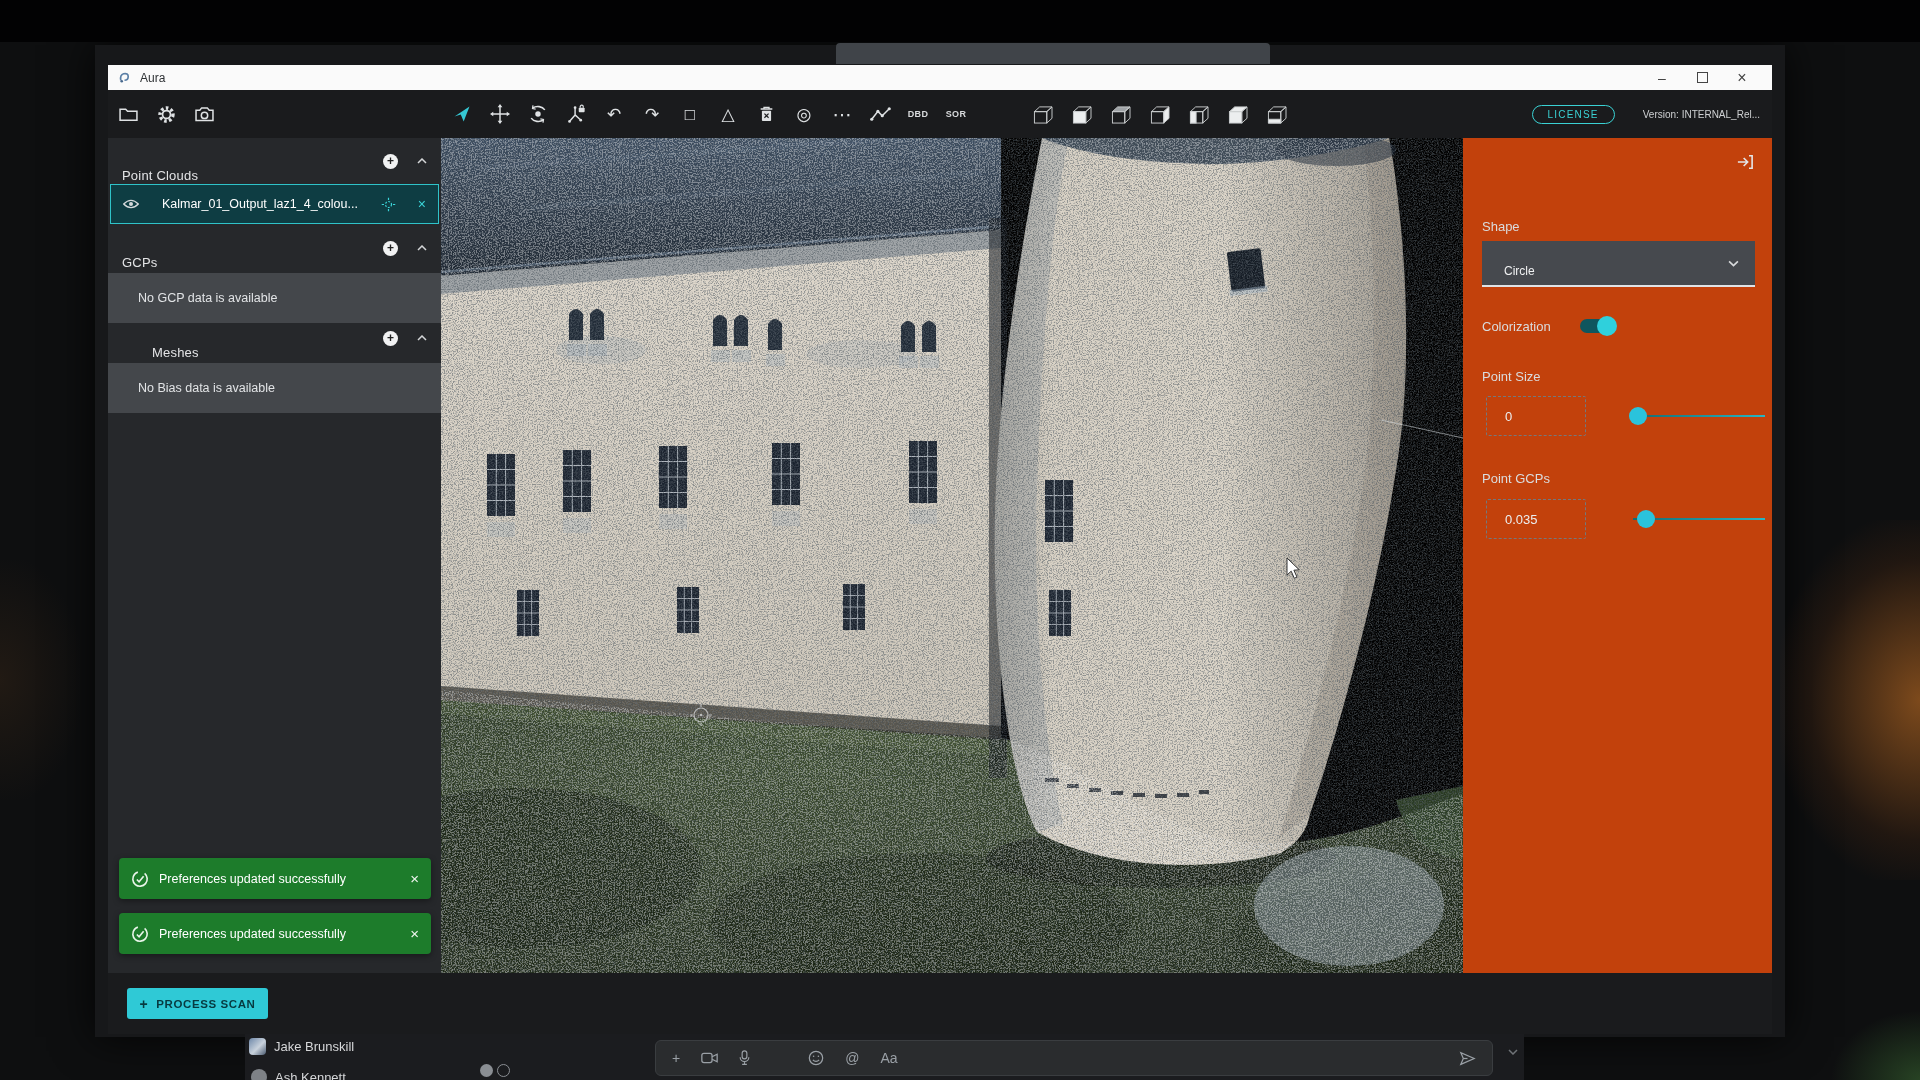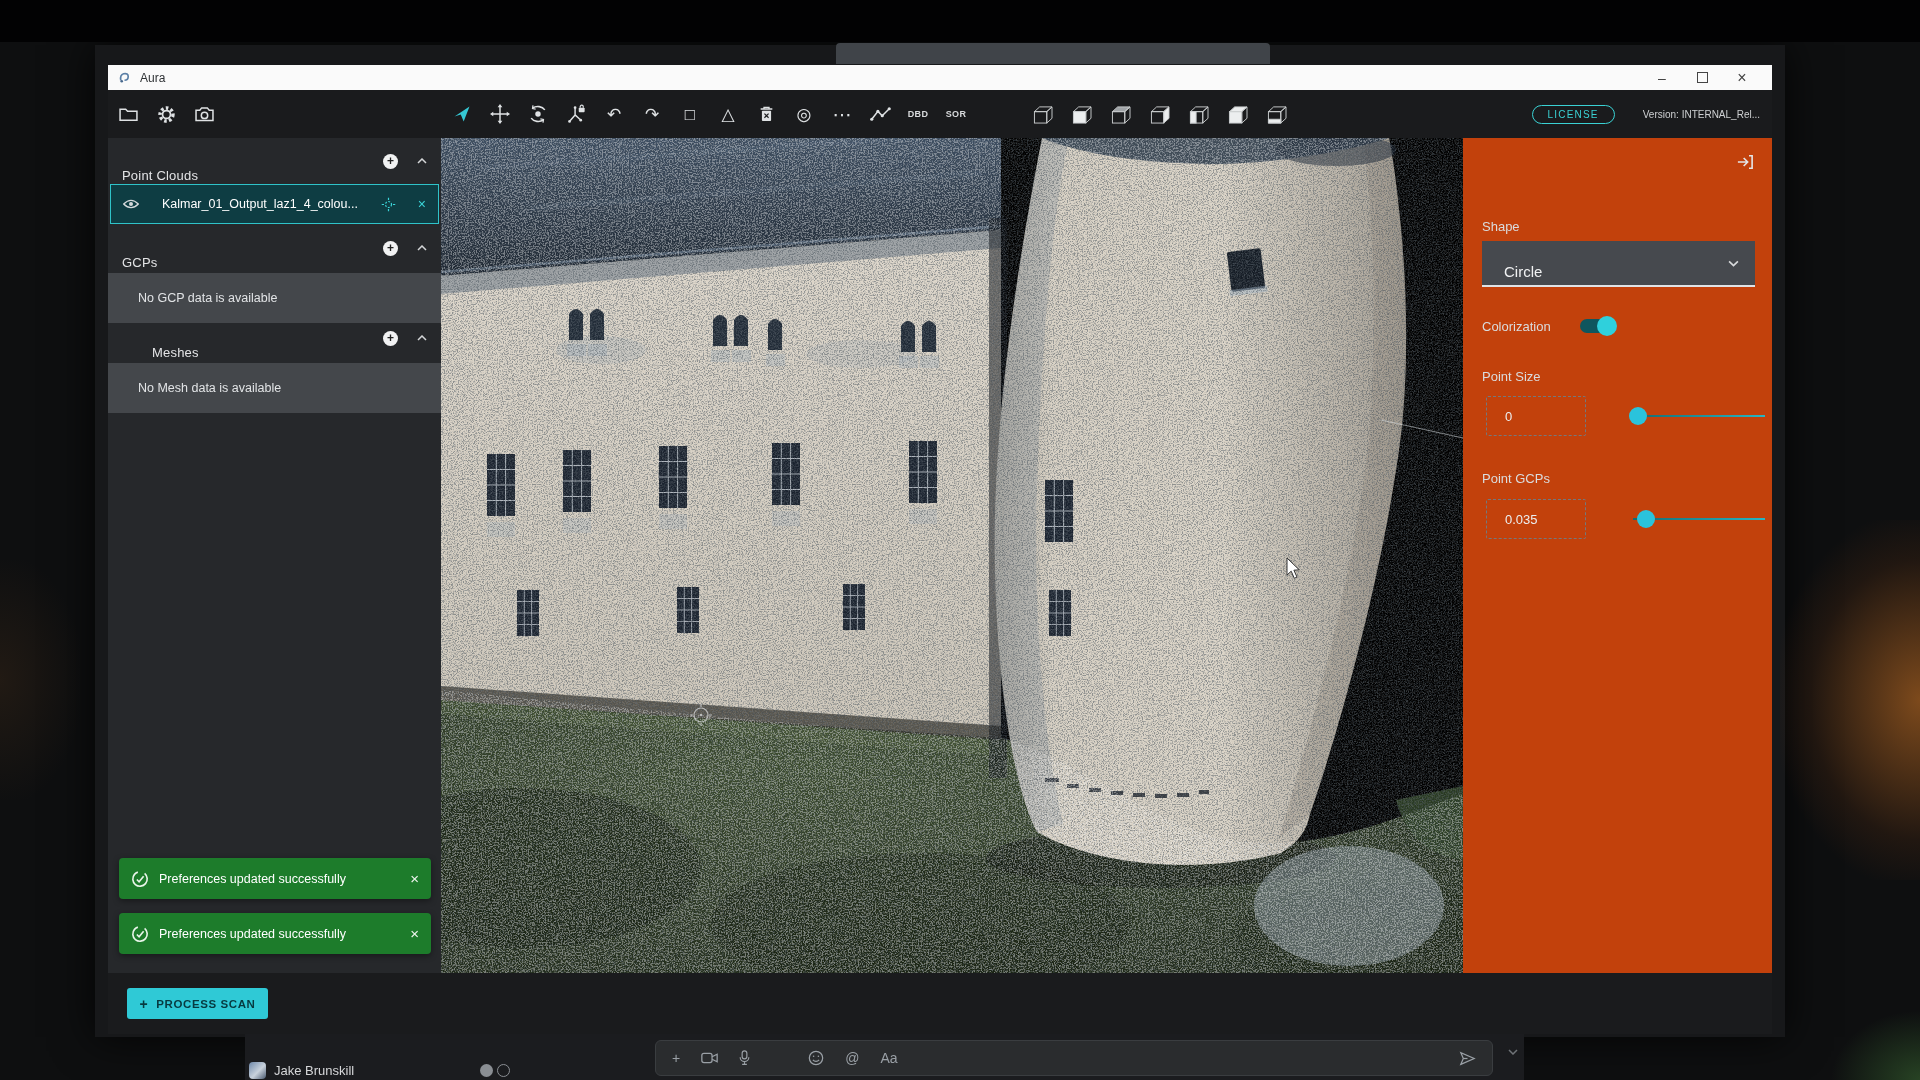--- a/index.html
+++ b/index.html
@@ -42,38 +42,38 @@
   .empty-row{position:absolute;left:0;right:0;height:50px;background:#44474b;color:#e2e4e6;font-size:12.5px;display:flex;align-items:center;padding-left:30px;}
 
   
   .viewport{left:333px;top:73px;width:1022px;height:835px;background:#000;}
   .viewport svg{display:block;}
 
   
   .inspector{left:1355px;top:73px;width:309px;height:835px;background:#c2410c;color:#d9dbdd;}
   .ins-label{position:absolute;left:19px;font-size:13px;color:#dadcde;}
   .dropdown{position:absolute;left:19px;top:103px;width:273px;height:46px;background:#46494e;border-bottom:2px solid #e0e3e6;display:flex;align-items:center;padding:0 16px 0 22px;box-sizing:border-box;}
-  .dropdown .val{flex:1;font-size:15px;color:#f0f1f2;margin-top:16px;}
+  .dropdown .val{flex:1;font-size:12px;color:#f0f1f2;margin-top:16px;}
   .toggle{position:absolute;left:117px;top:181px;width:36px;height:14px;border-radius:7px;background:#0f565e;}
   .toggle .knob{position:absolute;left:17px;top:-3px;width:20px;height:20px;border-radius:50%;background:#2fd0dc;}
   .numbox{position:absolute;left:23px;width:100px;height:40px;background:transparent;border:1px dashed #74787c;border-radius:2px;color:#eceef0;font-size:13px;padding:0 0 0 18px;font-family:"Liberation Sans",sans-serif;box-sizing:border-box;}
   .slider{position:absolute;left:170px;width:132px;height:2px;background:linear-gradient(90deg,#156a70,#27b6c4);}
   .slider .handle{position:absolute;top:-8px;width:18px;height:18px;border-radius:50%;background:#2ac3dc;}
   .exit-btn{position:absolute;right:18px;top:16px;color:#e4e6e8;display:flex;}
 
   
   .toast{position:absolute;left:11px;width:312px;height:41px;background:#1d7c2b;border-radius:4px;display:flex;align-items:center;gap:10px;padding:0 12px;box-sizing:border-box;color:#fff;box-shadow:0 2px 6px rgba(0,0,0,.4);}
   .toast .msg{flex:1;font-size:12.5px;}
   .toast .x{font-size:15px;color:#f0f6f0;}
   .process{position:absolute;left:19px;top:923px;width:141px;height:31px;background:#2fc9d6;border:none;border-radius:3px;color:#073a40;font-size:11.5px;font-weight:bold;letter-spacing:.6px;display:flex;align-items:center;justify-content:center;gap:8px;font-family:"Liberation Sans",sans-serif;}
   .process .pl{font-size:14px;font-weight:bold;}
 
   
   .chat{left:245px;top:1033px;width:1279px;height:47px;background:#1b1c1f;}
-  .contact{position:absolute;display:flex;align-items:center;gap:8px;color:#d6d7d9;font-size:13px;margin-top:24px;}
+  .contact{position:absolute;display:flex;align-items:center;gap:8px;color:#d6d7d9;font-size:13px;}
   .av-sq{width:17px;height:17px;border-radius:4px;background:linear-gradient(135deg,#6d87a8,#c9d2dc 55%,#4a5a70);}
   .av-ci{width:16px;height:16px;border-radius:50%;background:#7e8287;}
   .mini-av{position:absolute;width:13px;height:13px;border-radius:50%;}
   .chat-input{position:absolute;left:410px;top:7px;width:838px;height:36px;background:#2a2c2e;border:1px solid #3a3d40;border-radius:6px;display:flex;align-items:center;gap:21px;padding:0 16px;box-sizing:border-box;color:#9aa0a6;}
   .ci{display:flex;align-items:center;color:#9aa0a6;}
   .ci.g{font-size:14px;}
   .chat-caret{position:absolute;left:1263px;top:16px;color:#6f7377;display:flex;}
 </style>
 </head>
 <body>
@@ -340,21 +340,21 @@
       <div class="shead" style="top:185px;padding-left:44px;">
         <span class="t">Meshes</span>
         <span class="sp"></span>
         <span class="pluscirc">+</span>
         <span class="chev">
           <svg viewBox="0 0 10 6" width="10" height="6">
               <path d="M1,5 L5,1 L9,5" stroke="currentColor" fill="none" stroke-width="1.5"></path>
             </svg>
         </span>
       </div>
-      <div class="empty-row" style="top:225px;">No Mesh data is available</div>
+      <div class="empty-row" style="top:225px;">No Bias data is available</div>
     </div>
 
     <div class="a viewport">
       <svg width="1022" height="835" viewBox="0 0 1022 835">
         <defs>
           <linearGradient id="fgrad" x1="0" y1="0" x2="0" y2="1">
             <stop offset="0" stop-color="#ddd6ca"></stop>
               <stop offset="1" stop-color="#cdc6b9"></stop>
           </linearGradient>
           <linearGradient id="tgrad" x1="0" y1="0" x2="1" y2="0">

